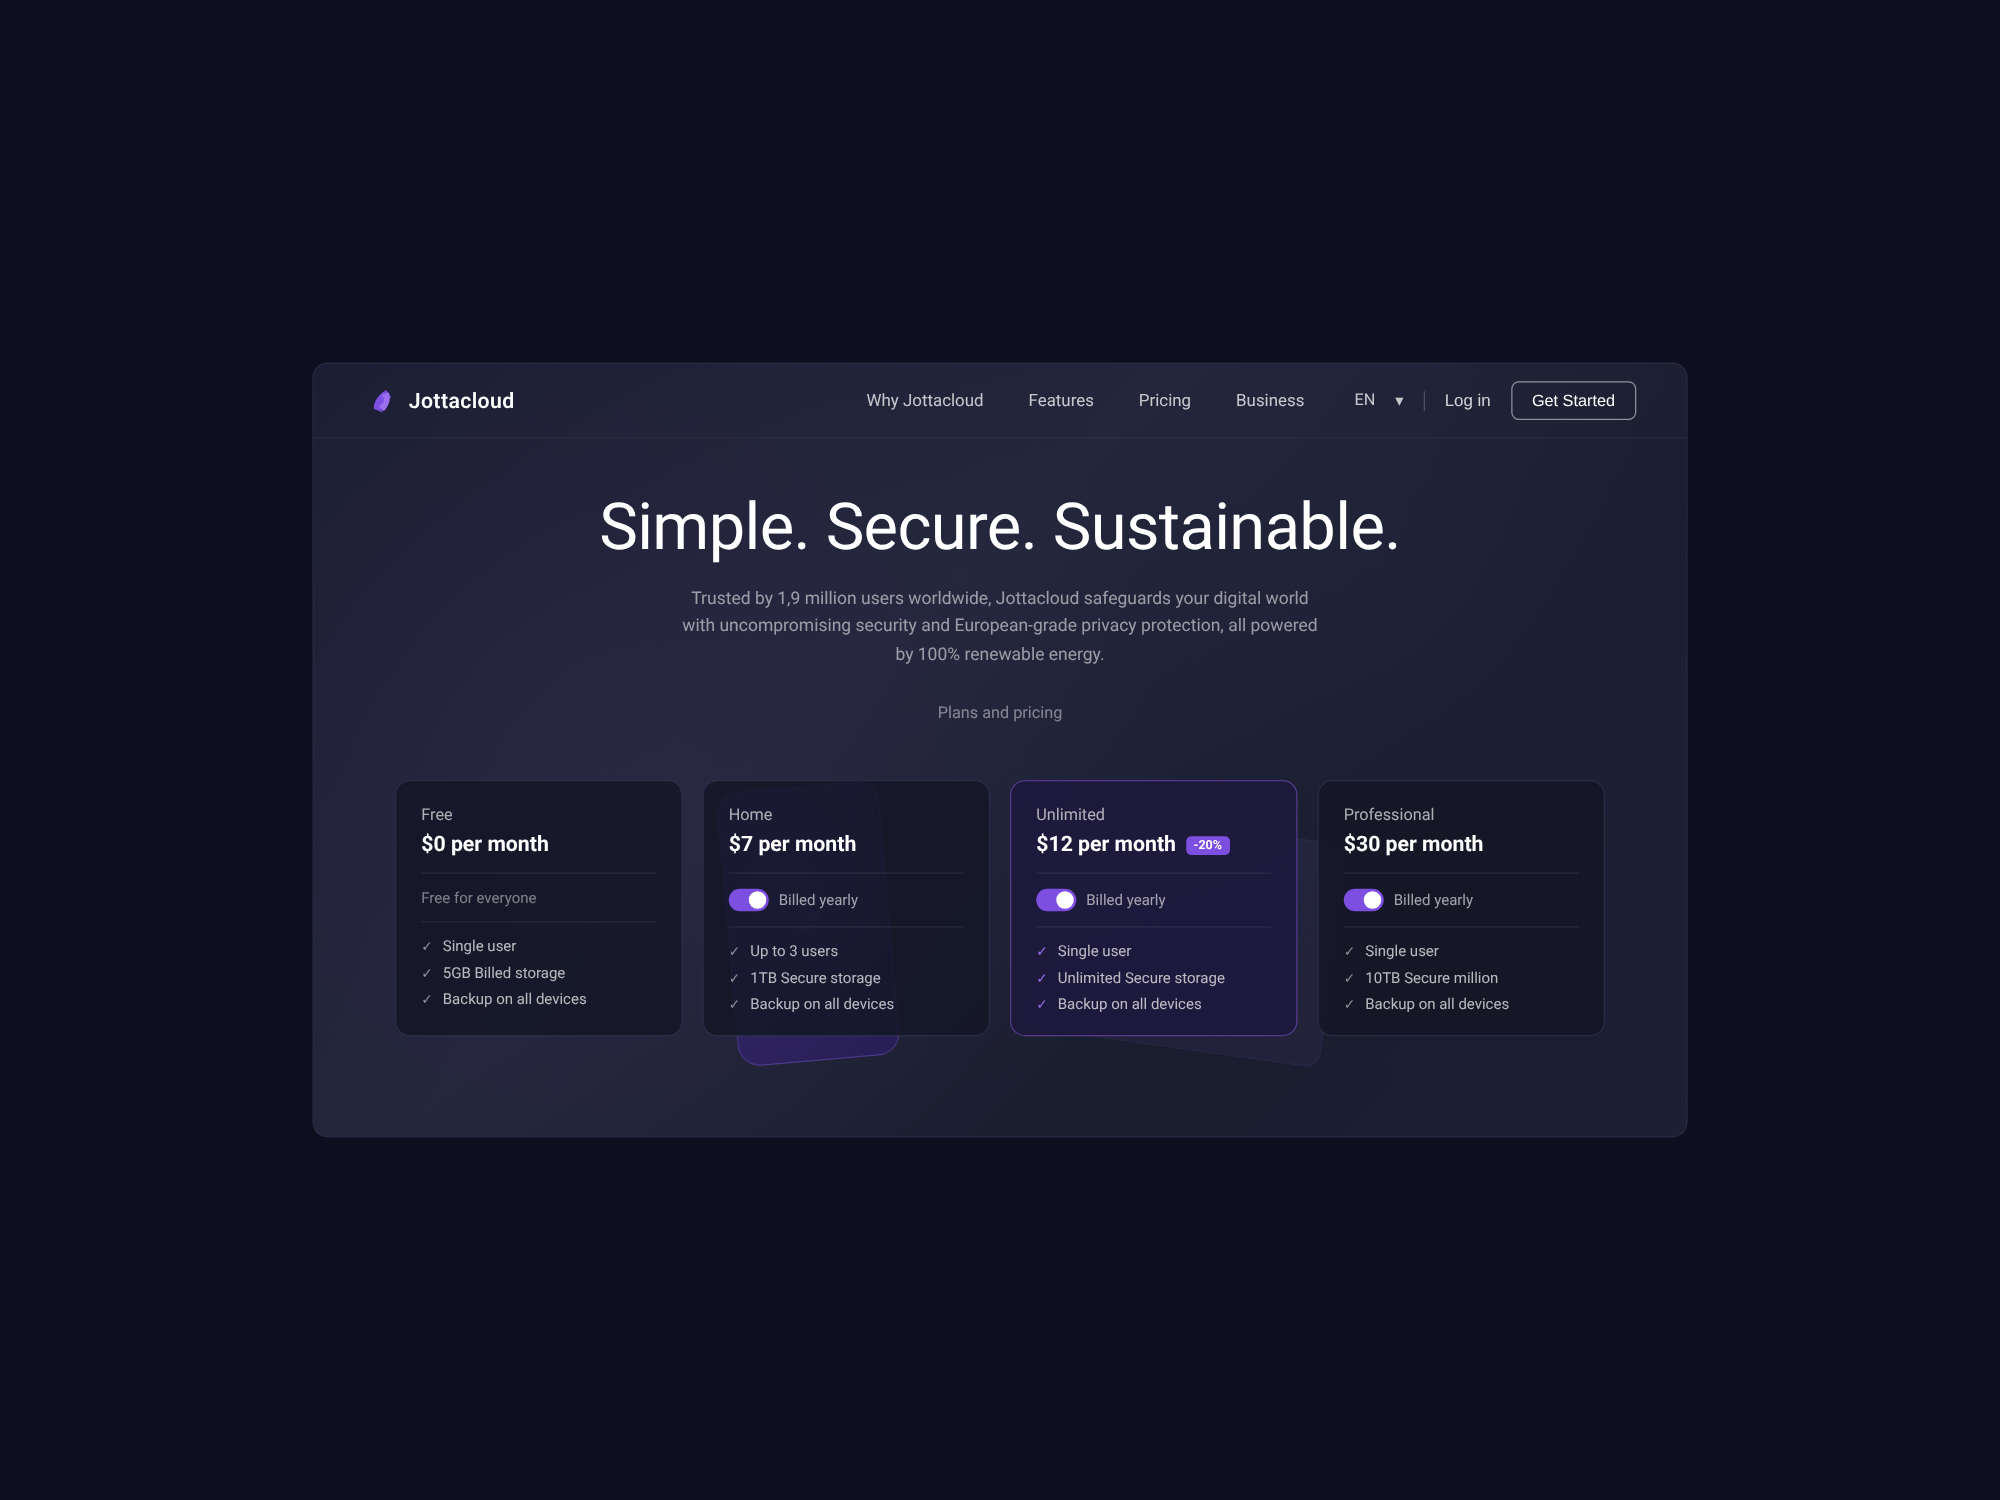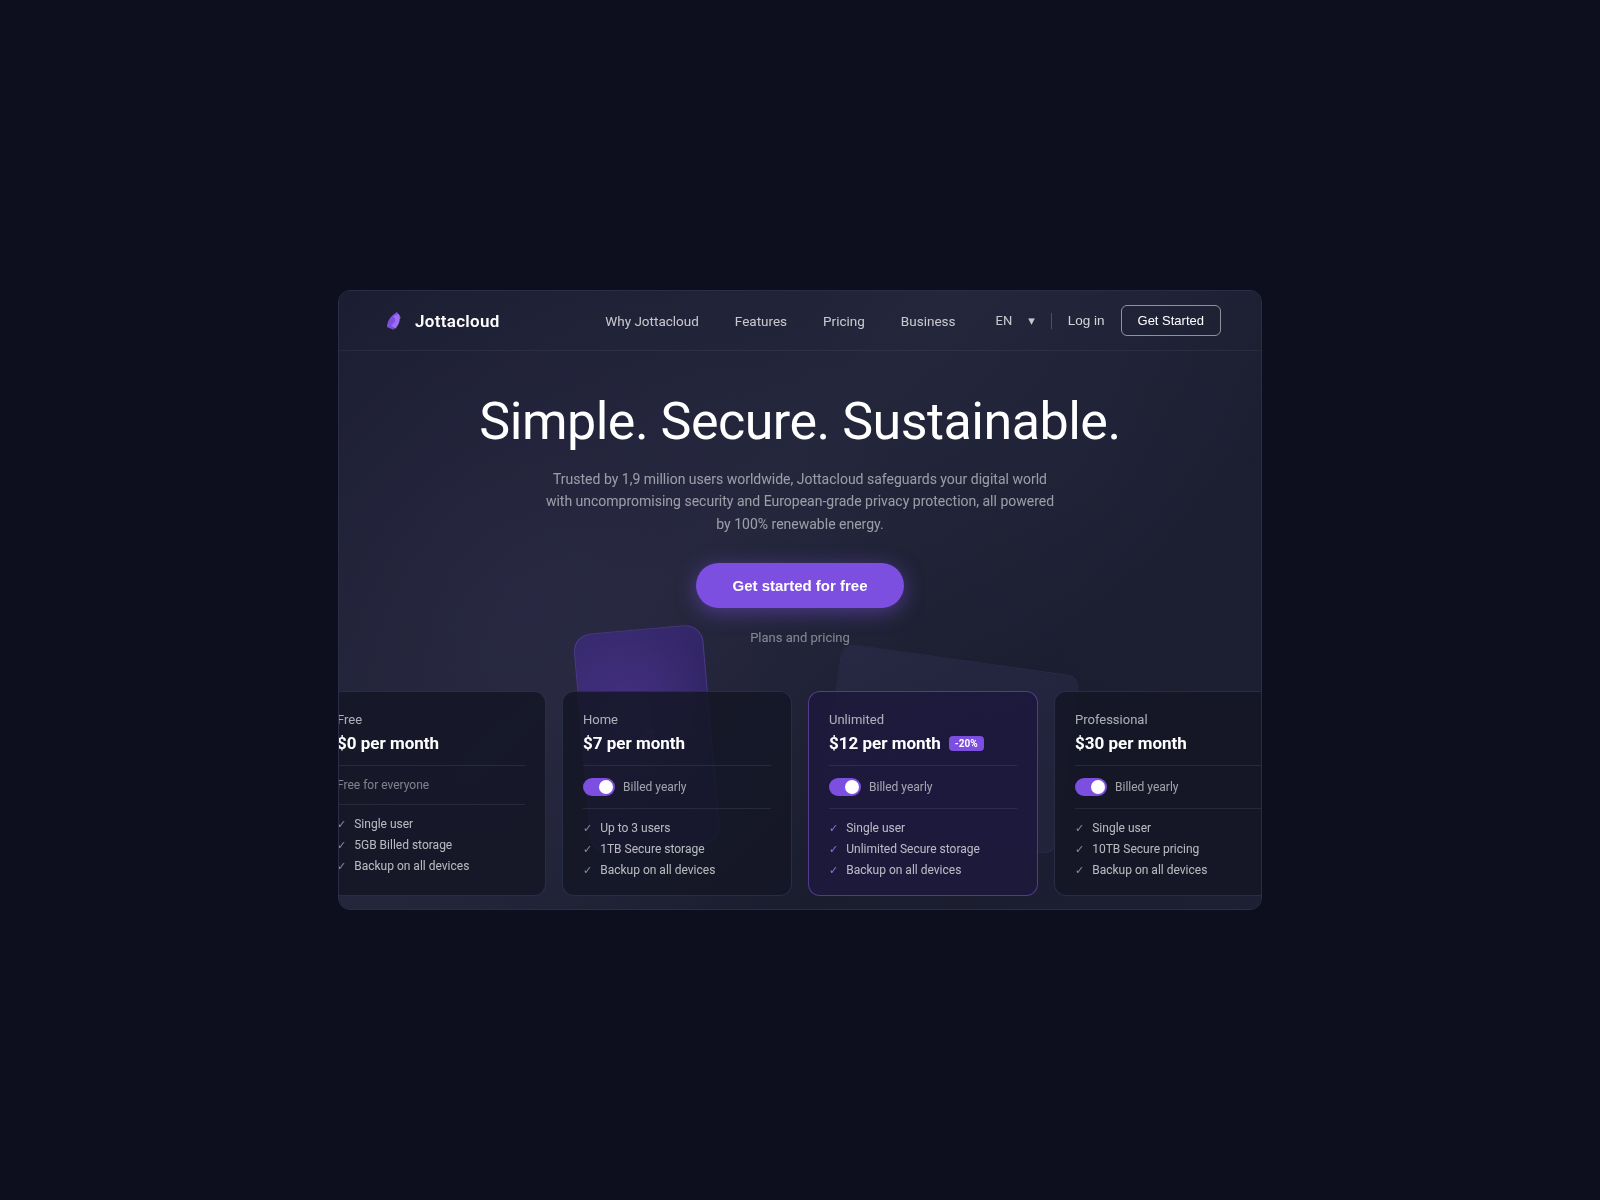--- a/index.html
+++ b/index.html
@@ -6,21 +6,21 @@
     body {
       width: 1600px;
       height: 1200px;
       background-color: #0d0f1e;
       display: flex;
       align-items: center;
       justify-content: center;
       font-family: -apple-system, BlinkMacSystemFont, 'Segoe UI', Roboto, sans-serif;
     }
     .browser-window {
-      width: 924px;
+      width: 1100px;
       height: 620px;
       background: #1a1c2e;
       border-radius: 12px;
       border: 1px solid #2a2d45;
       overflow: hidden;
       position: relative;
     }
     
     .bg-texture {
       position: absolute;
@@ -349,21 +349,20 @@
       </div>
       <div class="nav-divider"></div>
       <button class="login-btn">Log in</button>
       <button class="get-started-nav">Get Started</button>
     </div>
   </nav>
 
   <div class="hero">
     <h1 class="hero-title">Simple. Secure. Sustainable.</h1>
     <p class="hero-subtitle">Trusted by 1,9 million users worldwide, Jottacloud safeguards your digital world with uncompromising security and European-grade privacy protection, all powered by 100% renewable energy.</p>
-    <button class="cta-button">Get started for free</button>
     <span class="plans-label">Plans and pricing</span>
   </div>
 
   <div class="pricing-section">
 
     <div class="plan-card">
       <div class="plan-name">Free</div>
       <div class="plan-price-row">
         <span class="plan-price">$0 per month</span>
       </div>
@@ -452,21 +451,21 @@
         <span class="billing-text">Billed yearly</span>
       </div>
       <div class="plan-divider"></div>
       <ul class="feature-list">
         <li class="feature-item">
           <span class="check-icon">✓</span>
           <span>Single user</span>
         </li>
         <li class="feature-item">
           <span class="check-icon">✓</span>
-          <span>10TB Secure pricing</span>
+          <span>10TB Secure million</span>
         </li>
         <li class="feature-item">
           <span class="check-icon">✓</span>
           <span>Backup on all devices</span>
         </li>
       </ul>
     </div>
 
   </div>
 </div>

